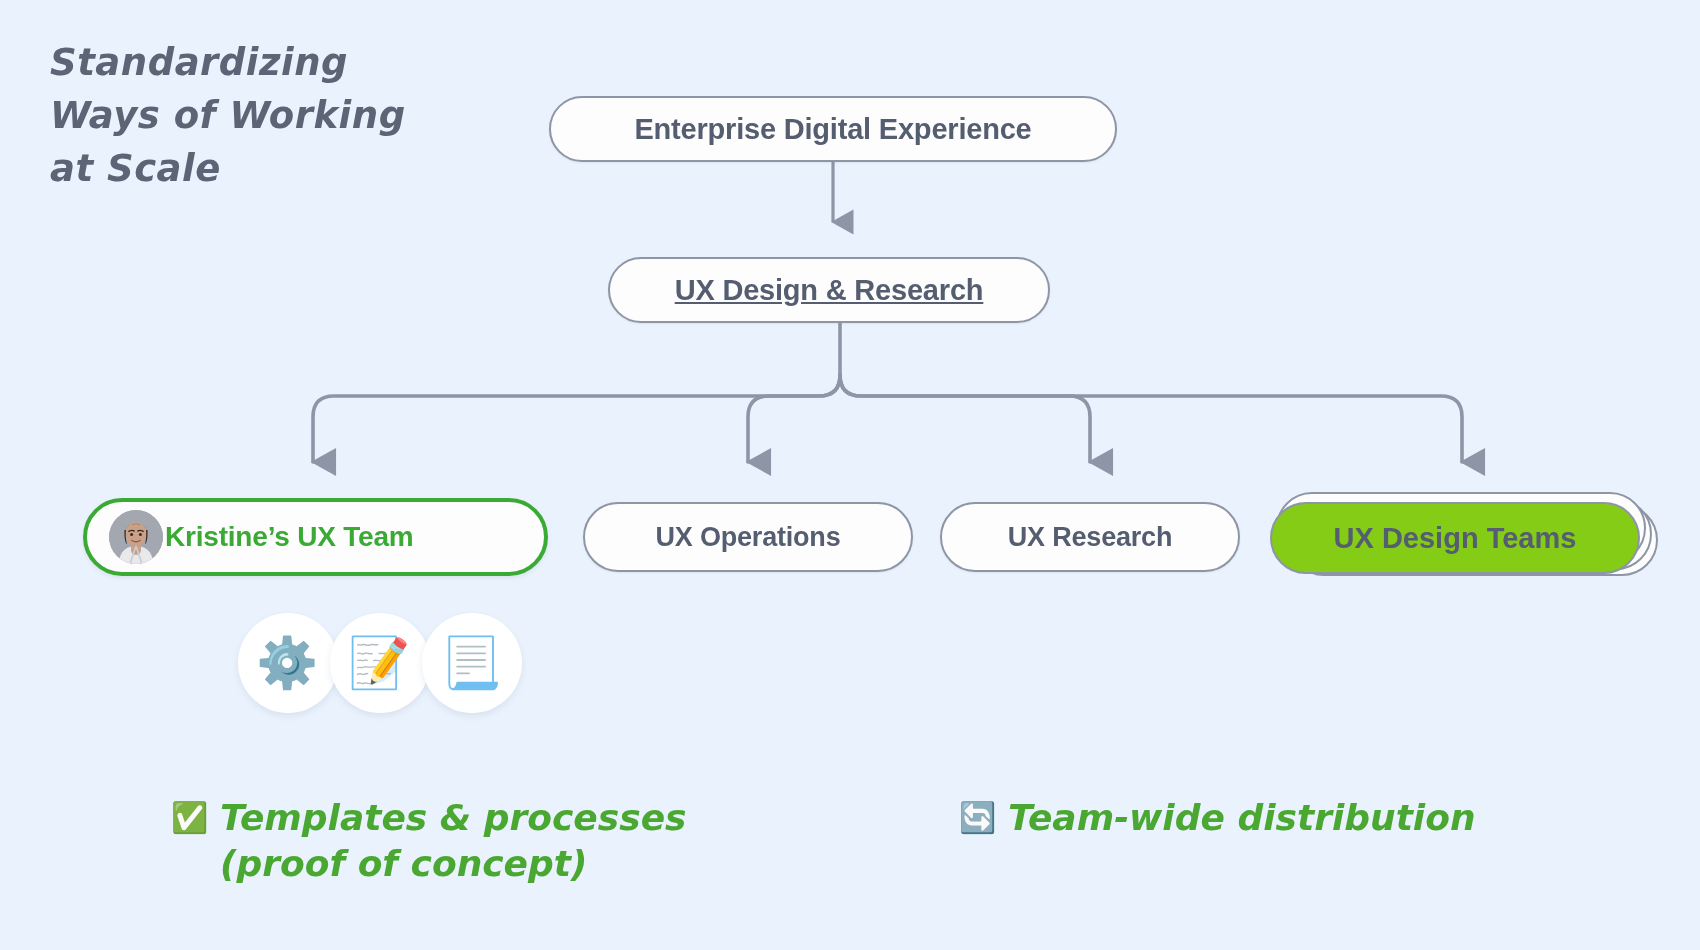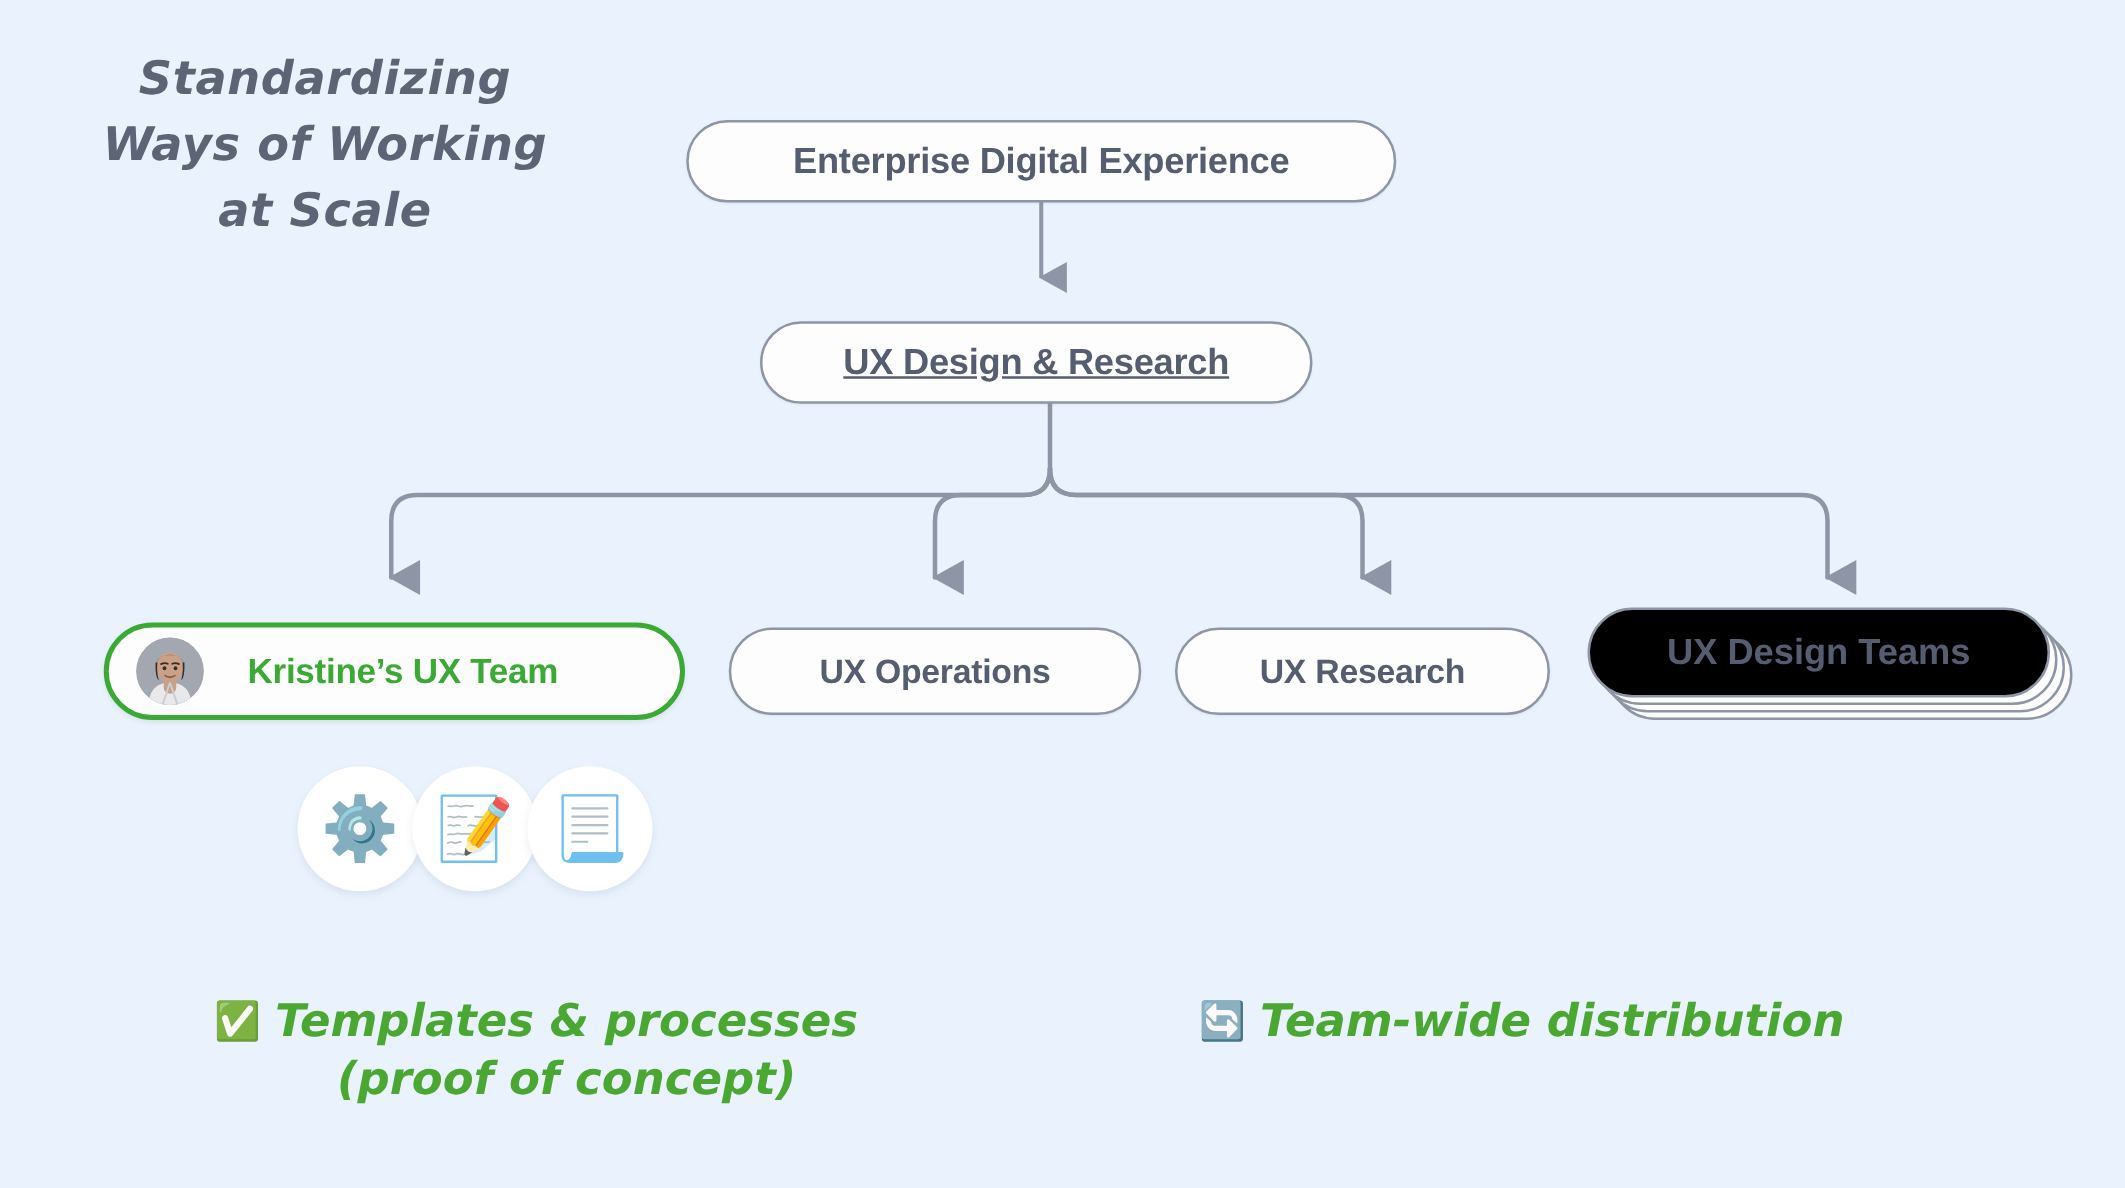--- a/index.html
+++ b/index.html
@@ -12,21 +12,20 @@
     background: #eaf3fd;
     font-family: "Liberation Sans", sans-serif;
     overflow: hidden;
     position: relative;
   }
   #canvas {
     position: absolute;
     left: 0; top: 0;
     width: 1700px;
     height: 950px;
-    text-align: center;
   }
 
   
   #title {
     position: absolute;
     left: 50px;
     top: 36px;
     width: 420px;
     font-family: "DejaVu Sans", sans-serif;
     font-style: italic;
@@ -69,45 +68,45 @@
   }
   .node.lvl2 {
     font-size: 29px;
     text-decoration: underline;
   }
   .node.highlight {
     border: 4px solid #3aaa35;
     color: #3aaa35;
     justify-content: flex-start;
     padding-left: 22px;
-    gap: 35px;
+    gap: 2px;
     font-size: 28px;
     box-shadow: 0 2px 4px rgba(80,95,120,0.12);
   }
 
   
   .stack-wrap {
     position: absolute;
   }
   .stack-layer {
     position: absolute;
     box-sizing: border-box;
     background: #fdfdfd;
     border: 2px solid #8e95a6;
     border-radius: 46px;
     width: 100%;
     height: 100%;
   }
   .stack-front {
     position: absolute;
-    left: 0; top: 0;
+    left: 0; top: 16px;
     width: 100%;
     height: 100%;
     box-sizing: border-box;
-    background: #000000;
+    background: #84cc16;
     border: 2px solid #8e95a6;
     border-radius: 46px;
     display: flex;
     align-items: center;
     justify-content: center;
     color: #555d70;
     font-weight: 700;
     font-size: 29px;
   }
 

